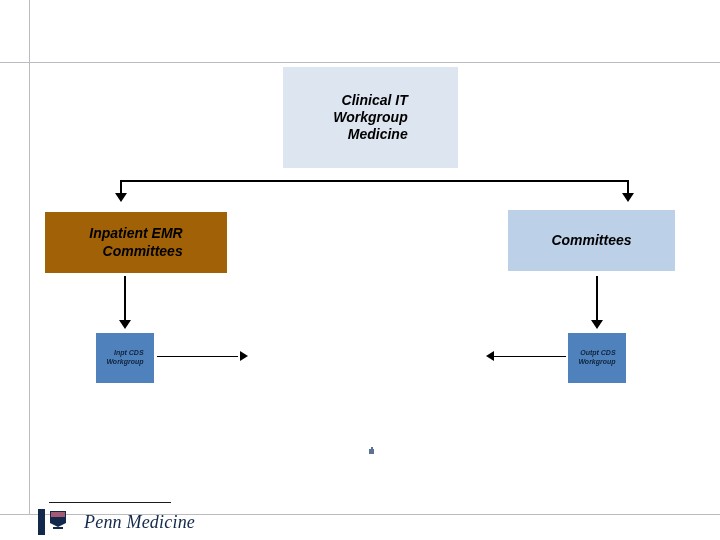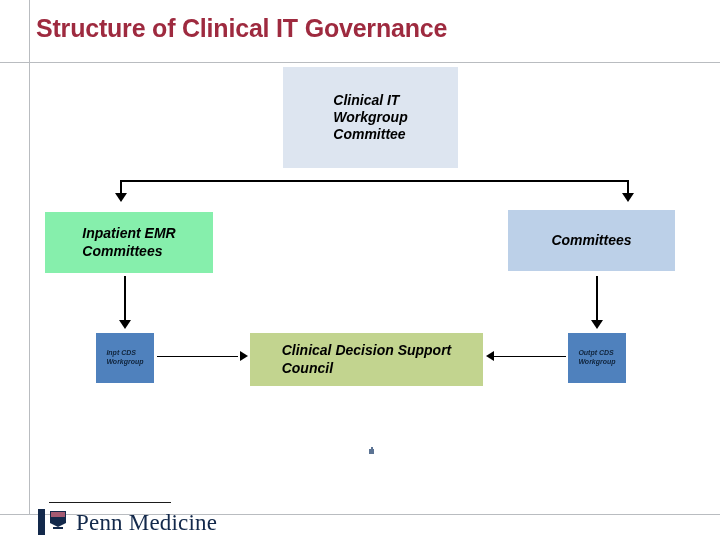--- a/index.html
+++ b/index.html
@@ -52,37 +52,37 @@
     white-space: nowrap;
   }
 
   
   .box {
     position: absolute;
     box-sizing: border-box;
     display: flex;
     align-items: center;
     justify-content: center;
-    text-align: left;
+    text-align: right;
     font-style: italic;
     font-weight: bold;
     color: #000000;
     line-height: 1.22;
   }
 
   .box-gov {
     left: 283px; top: 67px;
     width: 175px; height: 101px;
     background: #dde5f0;
     font-size: 14px;
   }
   .box-inpatient {
     left: 45px; top: 212px;
-    width: 168px; height: 61px;
-    background: #86efac;
+    width: 182px; height: 61px;
+    background: #a16207;
     font-size: 14px;
   }
   .box-outpatient {
     left: 508px; top: 210px;
     width: 167px; height: 61px;
     background: #bcd0e8;
     font-size: 14px;
   }
   .box-cds {
     left: 250px; top: 333px;
@@ -219,26 +219,27 @@
     background: #13294b;
     clip-path: polygon(0 0, 100% 0, 100% 55%, 50% 100%, 0 55%);
   }
   .shield-base {
     position: absolute;
     left: 4px; top: 17px;
     width: 10px; height: 2px;
     background: #13294b;
   }
   .logo-text {
-    margin-left: 8px;
+    margin-left: 16px;
     font-family: "Liberation Serif", serif;
-    font-size: 23px;
+    font-size: 18px;
     color: #13294b;
     letter-spacing: 0.2px;
     line-height: 1;
+    font-style: italic;
   }
   .logo-underline {
     position: absolute;
     left: 49px; top: 502px;
     width: 122px; height: 1px;
     background: #1b1b1b;
   }
   .page-number {
     position: absolute;
     right: 22px; top: 516px;
@@ -250,27 +251,26 @@
 </style>
 </head>
 <body>
 
 <div class="slide">
 
   <div class="rule-v-left"></div>
   <div class="rule-h-top"></div>
   <div class="rule-h-bottom"></div>
 
-  <div class="title">Structure of Clinical IT Governance</div>
 
   <div class="box box-gov">
     <div>
       <div>Clinical IT</div>
       <div>Workgroup</div>
-      <div>Committee</div>
+      <div>Medicine</div>
     </div>
   </div>
 
   <div class="conn bus-h"></div>
   <div class="conn bus-drop-l"></div>
   <div class="conn bus-drop-r"></div>
   <div class="arrow-down ah-bus-l"></div>
   <div class="arrow-down ah-bus-r"></div>
 
   <div class="box box-inpatient">
@@ -303,26 +303,20 @@
       <div>Outpt CDS</div>
       <div>Workgroup</div>
     </div>
   </div>
 
   <div class="conn cds-line-l"></div>
   <div class="conn cds-line-r"></div>
   <div class="arrow-right ah-cds-l"></div>
   <div class="arrow-left ah-cds-r"></div>
 
-  <div class="box box-cds">
-    <div>
-      <div>Clinical Decision Support</div>
-      <div>Council</div>
-    </div>
-  </div>
 
   <div class="artifact"></div>
 
   <div class="logo-underline"></div>
   <div class="footer-logo">
     <div class="logo-bar"></div>
     <div class="logo-shield">
       <div class="shield-top"></div>
       <div class="shield-body"></div>
       <div class="shield-base"></div>

